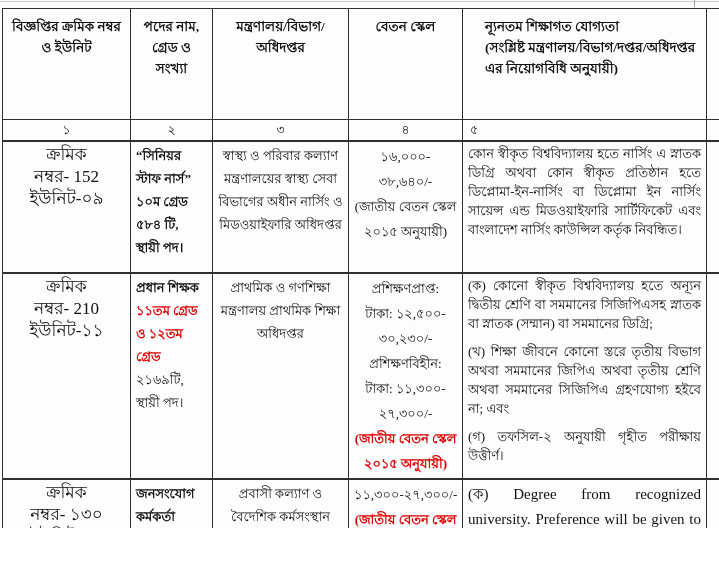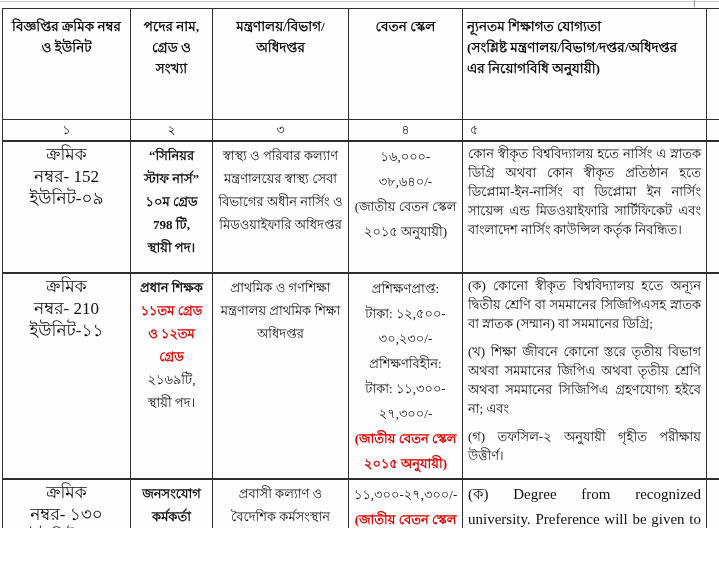--- a/index.html
+++ b/index.html
@@ -4,30 +4,30 @@
 <style>
   html,body{margin:0;padding:0;background:#fff;}
   #page{position:relative;width:719px;height:528px;overflow:hidden;background:#fdfdfd;
         font-family:"Liberation Serif","DejaVu Serif",serif;color:#111;}
   #top-remnant-line{position:absolute;top:1px;left:0;width:719px;height:1px;background:#c9c9c9;}
   #top-remnant-tick{position:absolute;top:0;left:694px;width:1px;height:7px;background:#9a9a9a;}
 
   table.doc{position:absolute;left:2px;top:8px;border-collapse:collapse;table-layout:fixed;width:744px;}
   table.doc td{border:1px solid #2e2e2e;vertical-align:top;padding:2px 5px;overflow:hidden;}
   tr.hdr td{height:101px;font-weight:bold;font-size:13.5px;line-height:21px;text-align:center;padding-top:7px;}
-  tr.hdr td.left{text-align:left;padding-left:4px;}
+  tr.hdr td.left{text-align:left;padding-left:22px;}
   tr.nums td{height:18px;font-size:12.5px;line-height:18px;text-align:center;padding:1px 5px;border-bottom-width:2px;}
   tr.nums td.left{text-align:left;padding-left:7px;}
   tr.datarow td{border-bottom-width:2px;}
   tr.r1 td{height:126px;}
   tr.r2 td{height:182px;}
   tr.r3 td{height:130px;}
 
   td.c-serial{text-align:center;font-size:17px;line-height:22px;padding-top:9px;}
-  td.c-post{text-align:center;font-size:13px;line-height:23px;padding-top:5px;}
+  td.c-post{text-align:left;font-size:13px;line-height:23px;padding-top:5px;}
   td.c-ministry{text-align:center;font-size:13px;line-height:23px;padding-top:5px;margin-left:20px;}
   td.c-pay{text-align:center;font-size:13px;line-height:25px;padding:5px 13px 2px 13px;}
   td.c-qual{text-align:left;font-size:13px;line-height:19px;padding:4px 7px 2px 7px;}
   td.c-qual p{margin:0 0 9px 0;text-align:justify;}
   td.c-empty{padding:0;}
 
   .b{font-weight:bold;}
   .red{color:var(--red,#dd0000);font-weight:bold;}
   .qual-en p{font-size:15px;line-height:25px;}
 </style>
@@ -85,21 +85,21 @@
 
     <tr class="datarow r1">
       <td class="c-serial">
         <div>ক্রমিক</div>
         <div>নম্বর- 152</div>
         <div>ইউনিট-০৯</div>
       </td>
       <td class="c-post">
         <div class="b">“সিনিয়র স্টাফ নার্স”</div>
         <div class="b">১০ম গ্রেড</div>
-        <div class="b">798 টি,</div>
+        <div class="b">৫৮৪ টি,</div>
         <div class="b">স্থায়ী পদ।</div>
       </td>
       <td class="c-ministry">স্বাস্থ্য ও পরিবার কল্যাণ মন্ত্রণালয়ের স্বাস্থ্য সেবা বিভাগের অধীন নার্সিং ও মিডওয়াইফারি অধিদপ্তর</td>
       <td class="c-pay">
         <div>১৬,০০০- ৩৮,৬৪০/-</div>
         <div>(জাতীয় বেতন স্কেল ২০১৫ অনুযায়ী)</div>
       </td>
       <td class="c-qual">
         <p>কোন স্বীকৃত বিশ্ববিদ্যালয় হতে নার্সিং এ স্নাতক ডিগ্রি অথবা কোন স্বীকৃত প্রতিষ্ঠান হতে ডিপ্লোমা-ইন-নার্সিং বা ডিপ্লোমা ইন নার্সিং সায়েন্স এন্ড মিডওয়াইফারি সার্টিফিকেট এবং বাংলাদেশ নার্সিং কাউন্সিল কর্তৃক নিবন্ধিত।</p>
       </td>

